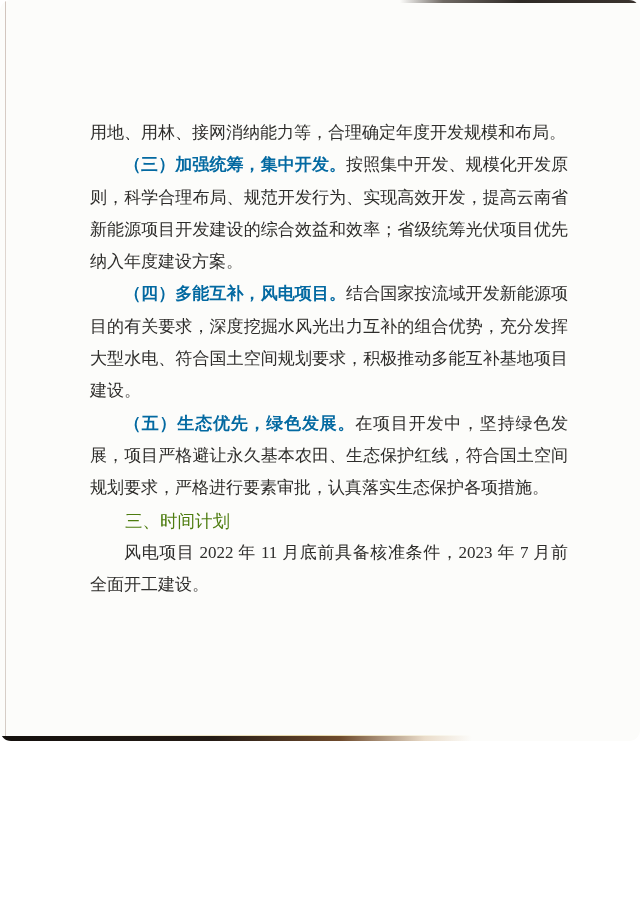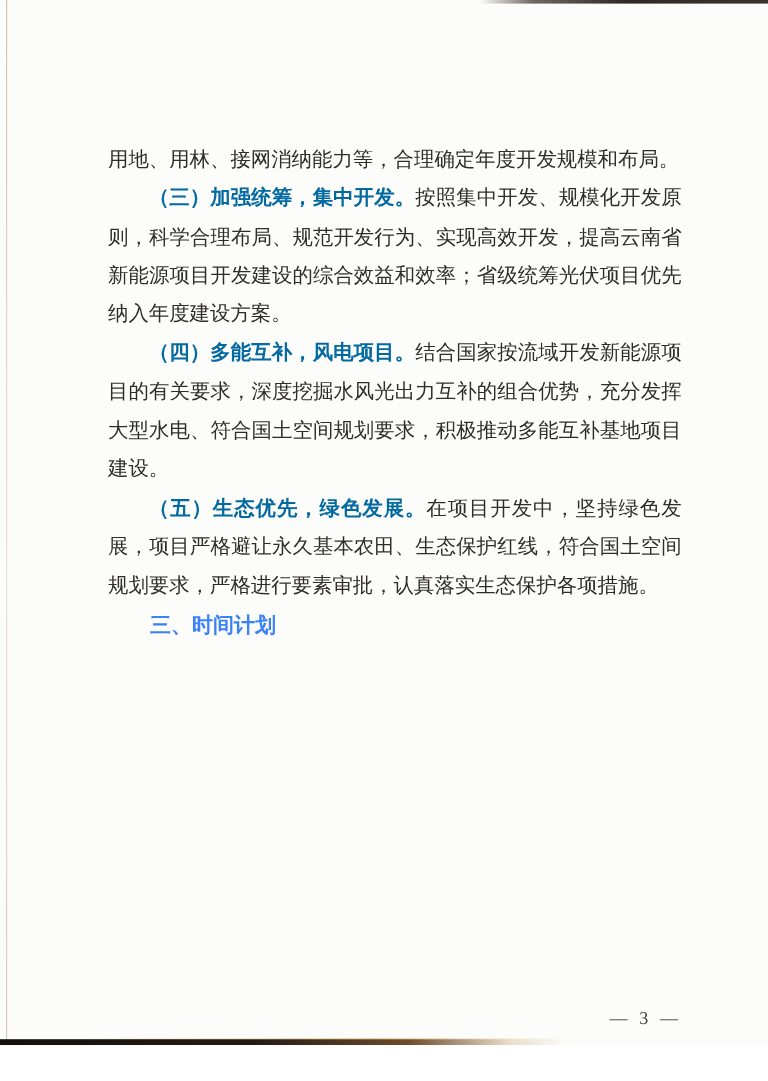--- a/index.html
+++ b/index.html
@@ -3,25 +3,26 @@
 <meta charset="utf-8">
 <style>
   html, body {
     margin: 0;
     padding: 0;
     background: #ffffff;
   }
   .page {
     position: relative;
     width: 640px;
-    height: 871px;
+    height: 741px;
     background: #fcfcfa;
     overflow: hidden;
     font-family: "Liberation Serif", "DejaVu Serif", serif;
     color: #2e2d2b;
+    border-radius: 11px;
   }
   
   .edge-top {
     position: absolute;
     top: 0;
     left: 400px;
     right: 0;
     height: 3px;
     background: linear-gradient(to right,
       rgba(80,70,60,0) 0%,
@@ -81,22 +82,22 @@
     text-indent: 2em;
   }
   .cont {
     text-indent: 0;
   }
   .lead {
     font-weight: 700;
     color: #0369a1;
   }
   .heading {
-    font-weight: 700;
-    color: #3b82f6;
+    font-weight: 400;
+    color: #4d7c0f;
     font-size: 17.5px;
   }
   .page-number {
     position: absolute;
     top: 841px;
     right: 72px;
     font-size: 15px;
     letter-spacing: 3px;
     color: #3c3c3a;
     white-space: nowrap;
@@ -117,19 +118,20 @@
 
     <p class="para"><span class="lead">（三）加强统筹，集中开发。</span><span>按照集中开发、规模化开发原则，科学合理布局、规范开发行为、实现高效开发，提高云南省新能源项目开发建设的综合效益和效率；省级统筹光伏项目优先纳入年度建设方案。</span></p>
 
     <p class="para"><span class="lead">（四）多能互补，风电项目。</span><span>结合国家按流域开发新能源项目的有关要求，深度挖掘水风光出力互补的组合优势，充分发挥大型水电、符合国土空间规划要求，积极推动多能互补基地项目建设。</span></p>
 
     <p class="para"><span class="lead">（五）生态优先，绿色发展。</span><span>在项目开发中，坚持绿色发展，项目严格避让永久基本农田、生态保护红线，符合国土空间规划要求，严格进行要素审批，认真落实生态保护各项措施。</span></p>
 
     <h3 class="heading">三、时间计划</h3>
 
 
+    <p class="para">风电项目 2022 年 11 月底前具备核准条件，2023 年 7 月前全面开工建设。</p>
 
 
   </div>
 
   <div class="page-number">— 3 —</div>
 
 </div>
 
 </body></html>

